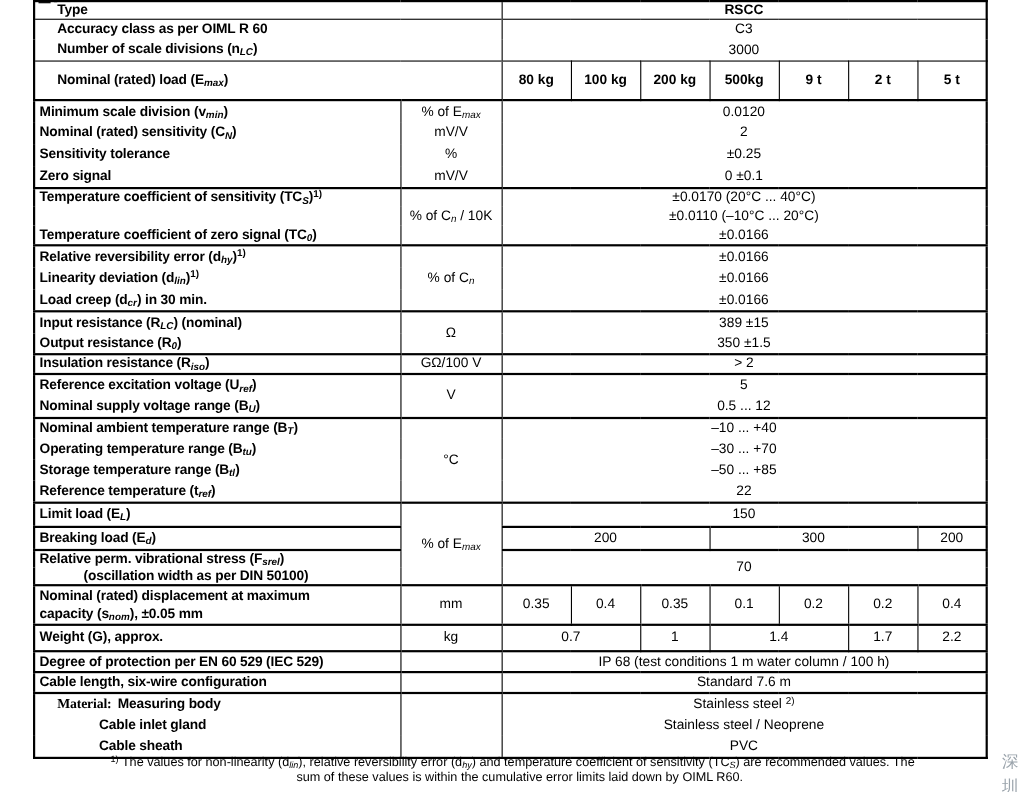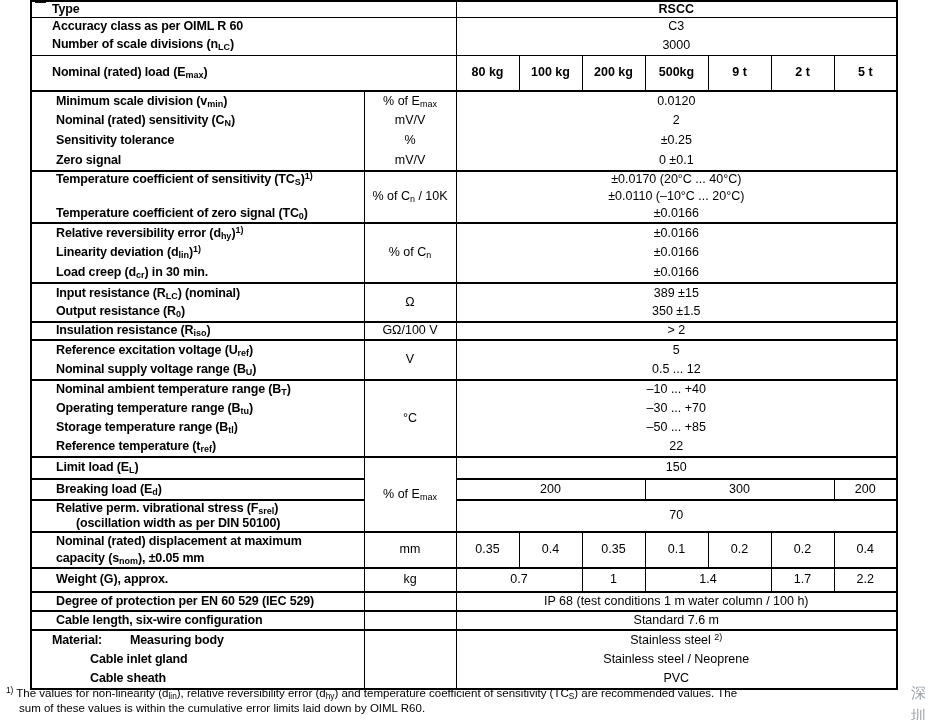--- a/index.html
+++ b/index.html
@@ -10,44 +10,44 @@
     position: absolute; left: 30px; top: 0;
     width: 866px; table-layout: fixed;
     border-collapse: collapse; border: 2px solid #000;
   }
   td {
     border: 0 solid #000;
     font-size: 12.5px; line-height: 1.05;
     vertical-align: middle; overflow: hidden;
   }
   
-  .l  { font-weight: bold; text-align: left; padding-left: 24px; letter-spacing: -0.15px; border-right: 1px solid #000; }
+  .l  { font-weight: bold; text-align: left; padding-left: 4px; letter-spacing: -0.15px; border-right: 1px solid #000; }
   .l2 { font-weight: bold; text-align: left; padding-left: 20px; letter-spacing: -0.15px; border-right: 1px solid #000; }
   
   .u  { text-align: center; border-right: 1px solid #000; }
   
   .v  { text-align: center; }
   .d  { border-right: 1px solid #000; }
   .b  { font-weight: bold; }
   .ind1 { padding-left: 44px; }
   .indm { padding-left: 58px; }
-  .mat-key { display: inline-block; width: 78px; }
+  .mat-key { display: inline-block; width: 55px; font-family: Liberation Serif, serif; }
   
   tr.g2 > td { border-top: 2px solid #000; }
   tr.g1 > td { border-top: 1px solid #000; }
 
   sub, sup { line-height: 1; font-size: 0.72em; letter-spacing: 0; }
-  sub { vertical-align: -0.22em; }
+  sub { vertical-align: -0.22em; font-style: italic; }
   sup { vertical-align: 0.45em; }
 
   .footnote {
     position: absolute; left: 6px; top: 686px; width: 920px;
     font-size: 11.5px; line-height: 14px; color: #000;
   }
-  .footnote .fl { white-space: nowrap; }
+  .footnote .fl { white-space: nowrap; text-align: center; }
   .footnote .fl2 { padding-left: 13px; }
 
   .watermark {
     position: absolute; left: 911px; top: 681px;
     font-size: 15px; line-height: 23px; color: #9aa3ab;
     white-space: pre; text-align: center;
   }
   .artifact { position: absolute; left: 35px; top: 0; width: 11px; height: 3px; background: #111; }
   .artifact2 { position: absolute; left: 49px; top: 0; width: 3px; height: 2px; background: #111; }
 </style>

